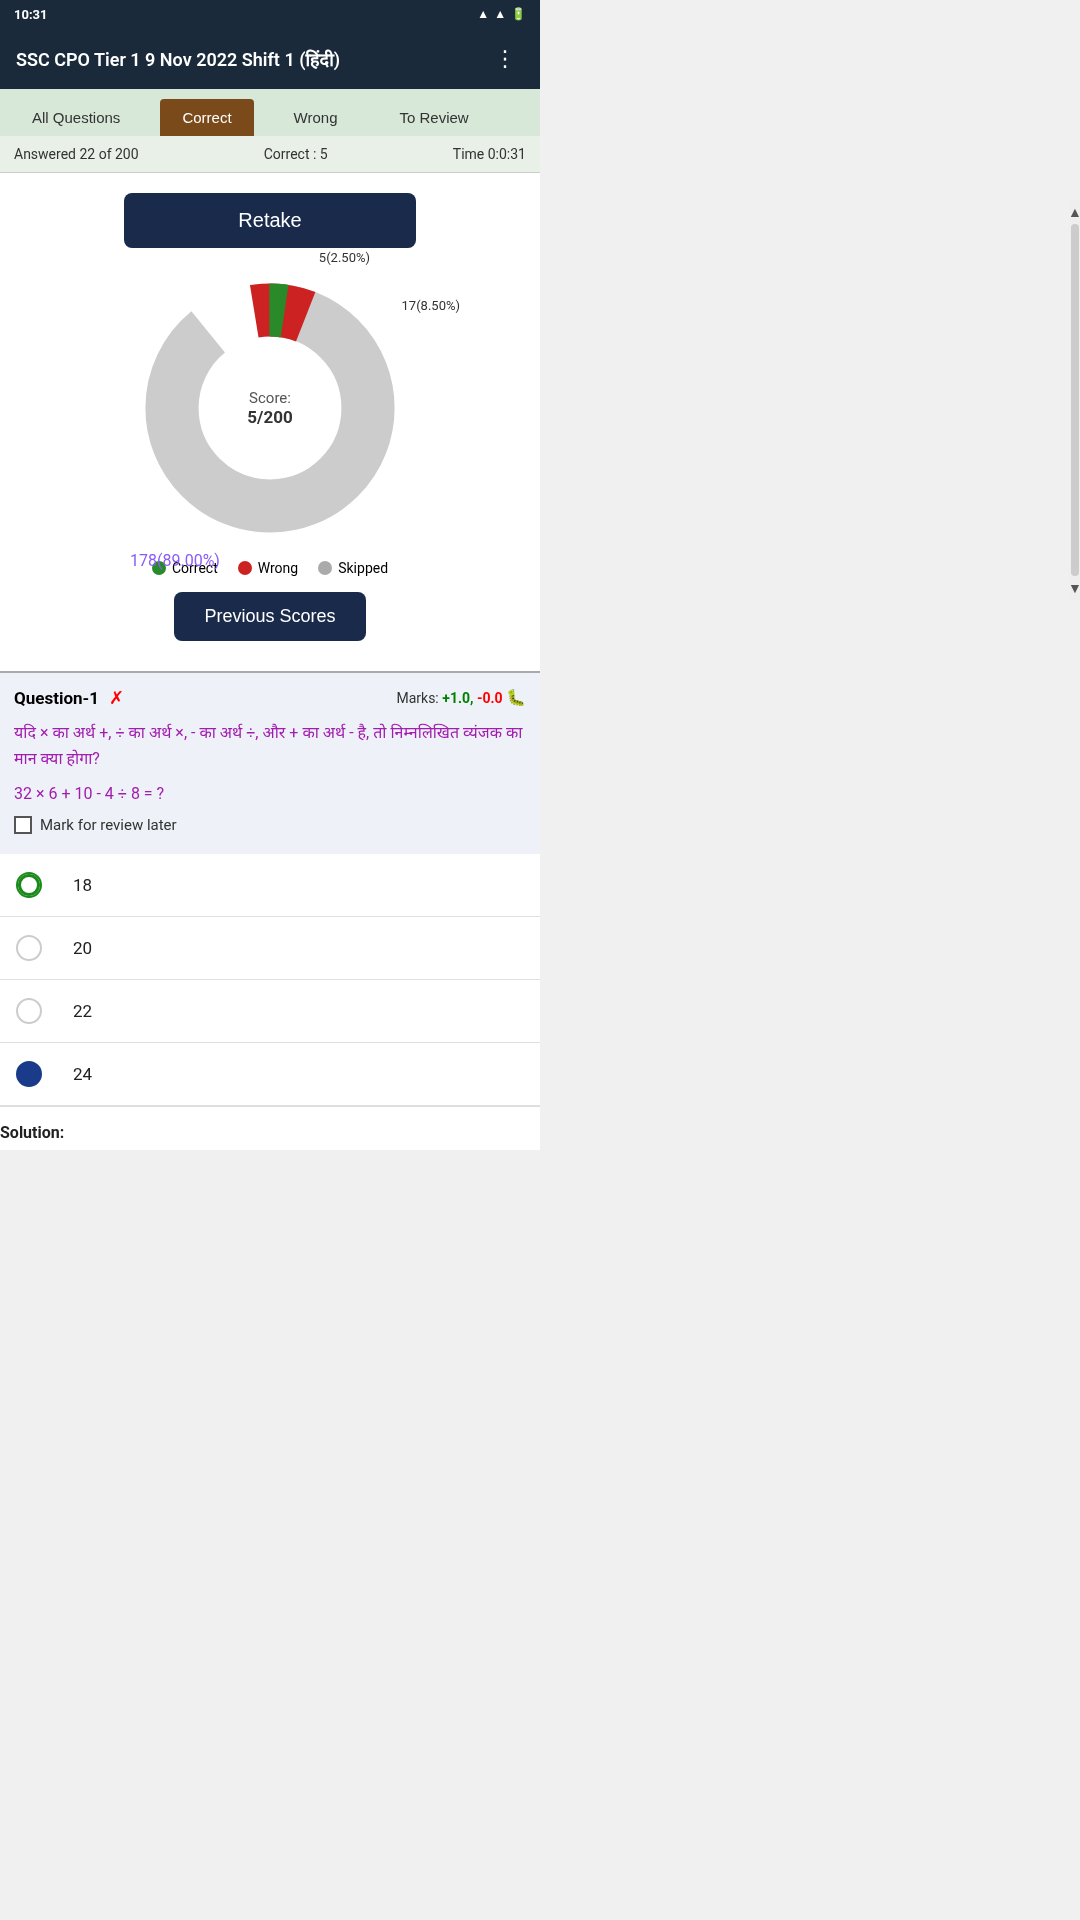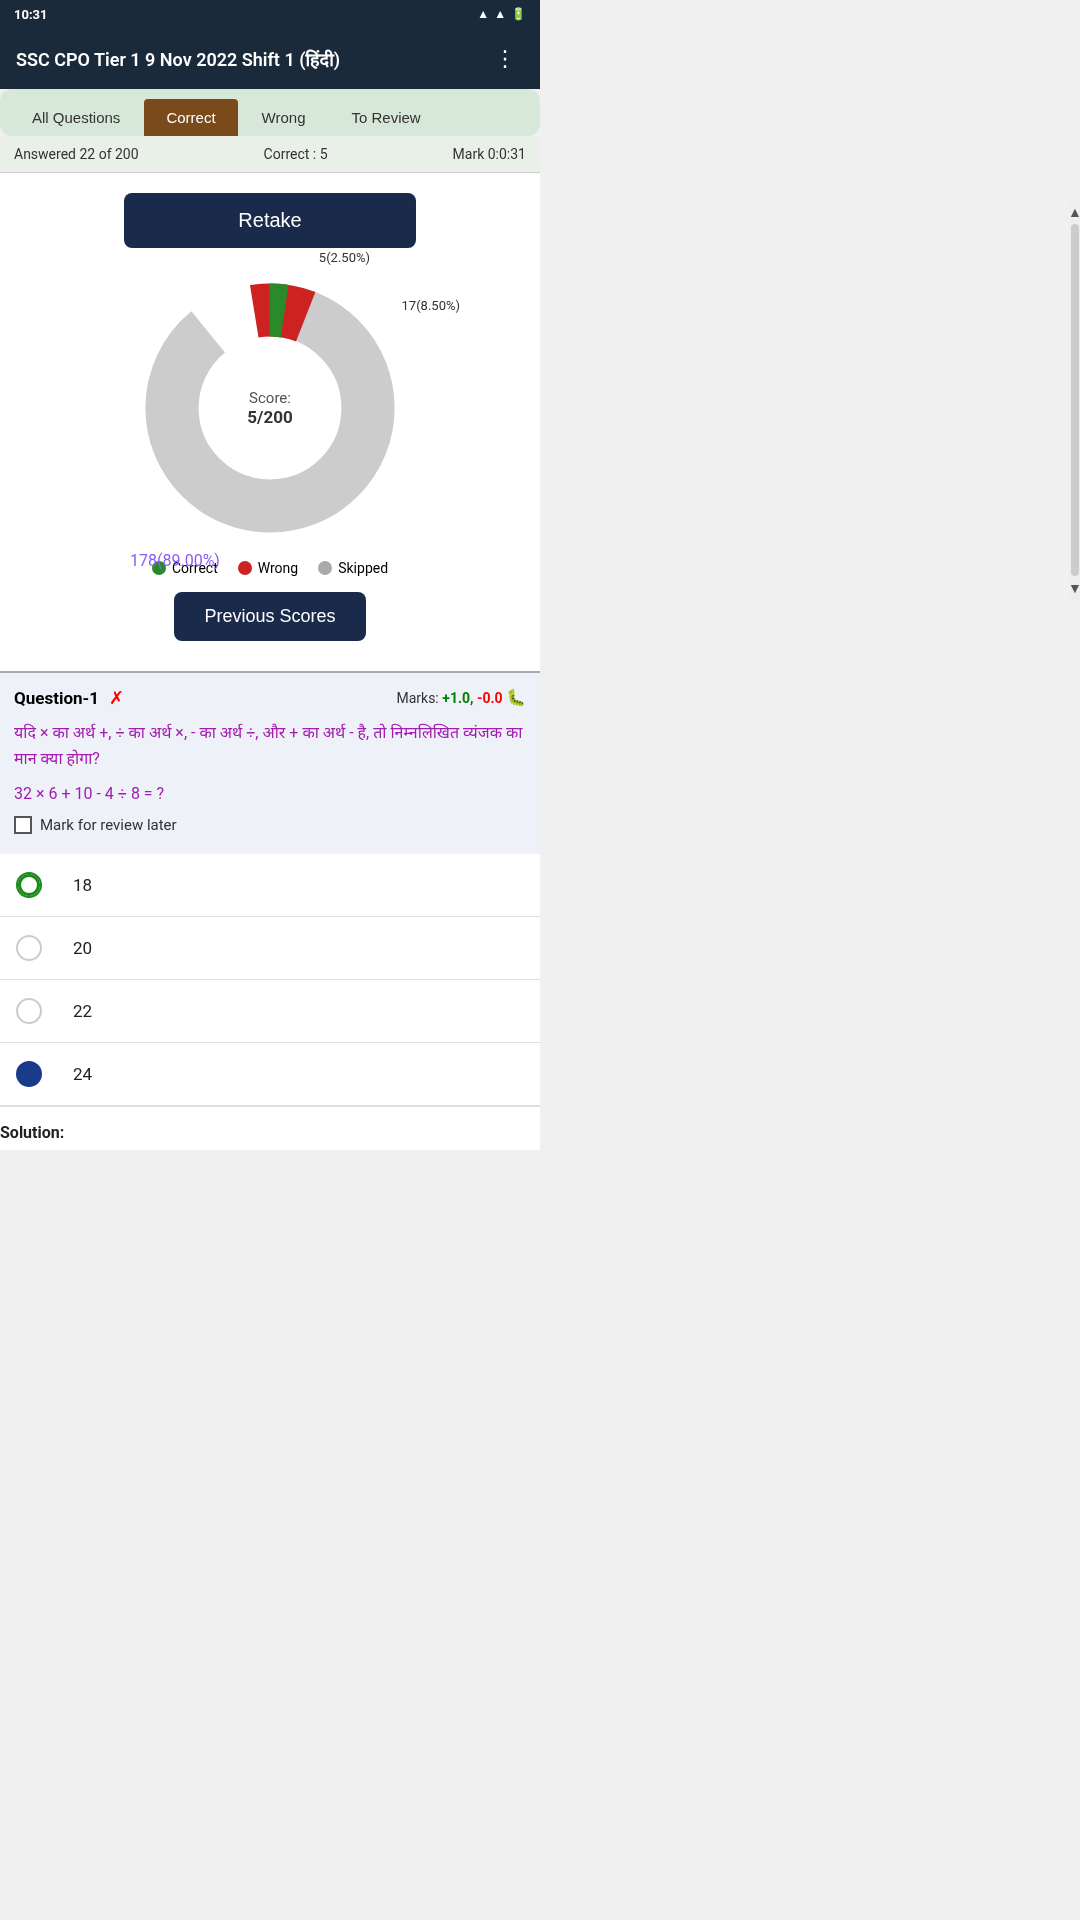--- a/index.html
+++ b/index.html
@@ -46,22 +46,21 @@
       color: white;
       cursor: pointer;
       padding: 4px 8px;
     }
 
     
     .tab-bar {
       background: #d8e8d8;
       display: flex;
       padding: 10px 10px 0 10px;
-      gap: 2px;
-      border-radius: 12px;
+      gap: 18px;
     }
     .tab {
       padding: 10px 22px;
       border-radius: 4px 4px 0 0;
       font-size: 15px;
       font-weight: 500;
       cursor: pointer;
       color: #333;
       background: transparent;
       border: none;
@@ -312,21 +311,21 @@
 <div class="tab-bar">
   <button class="tab">All Questions</button>
   <button class="tab active">Correct</button>
   <button class="tab">Wrong</button>
   <button class="tab">To Review</button>
 </div>
 
 <div class="stats-bar">
   <span>Answered 22 of 200</span>
   <span>Correct : 5</span>
-  <span>Mark 0:0:31</span>
+  <span>Time 0:0:31</span>
 </div>
 
 <div class="main-content">
 
   <button class="retake-btn">Retake</button>
 
   <div class="chart-section">
     <div class="chart-wrapper">
       <svg class="donut-svg" viewBox="0 0 200 200">
 

